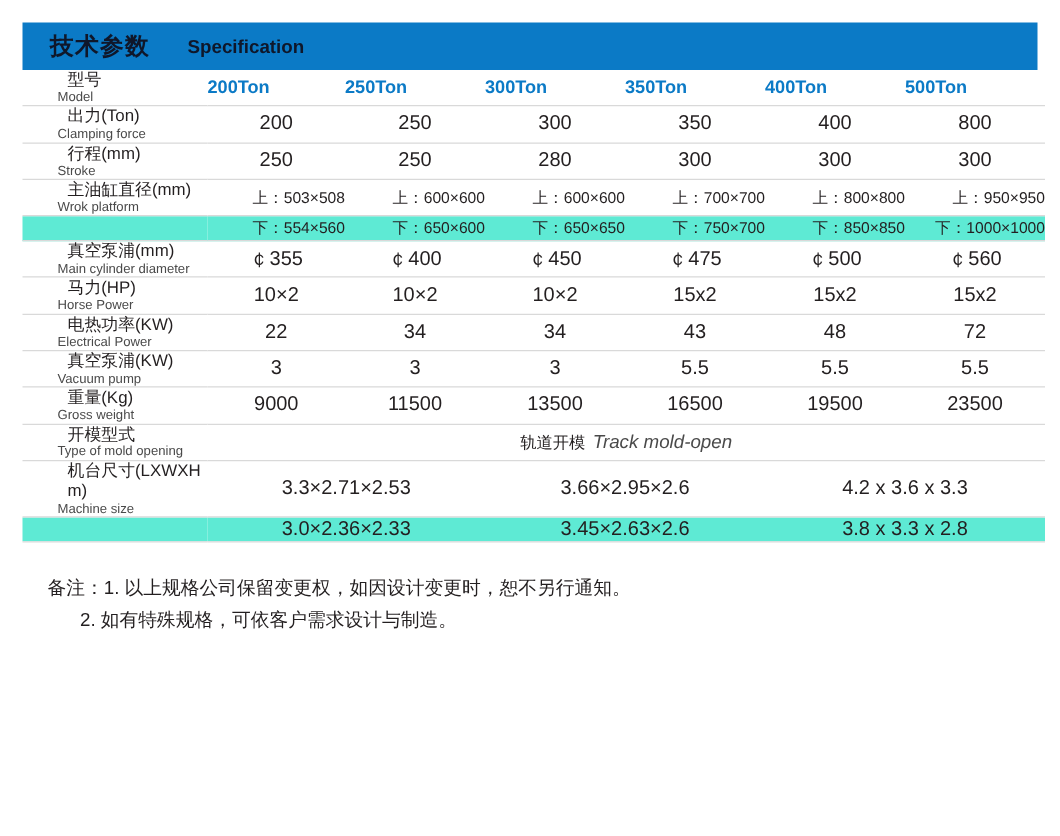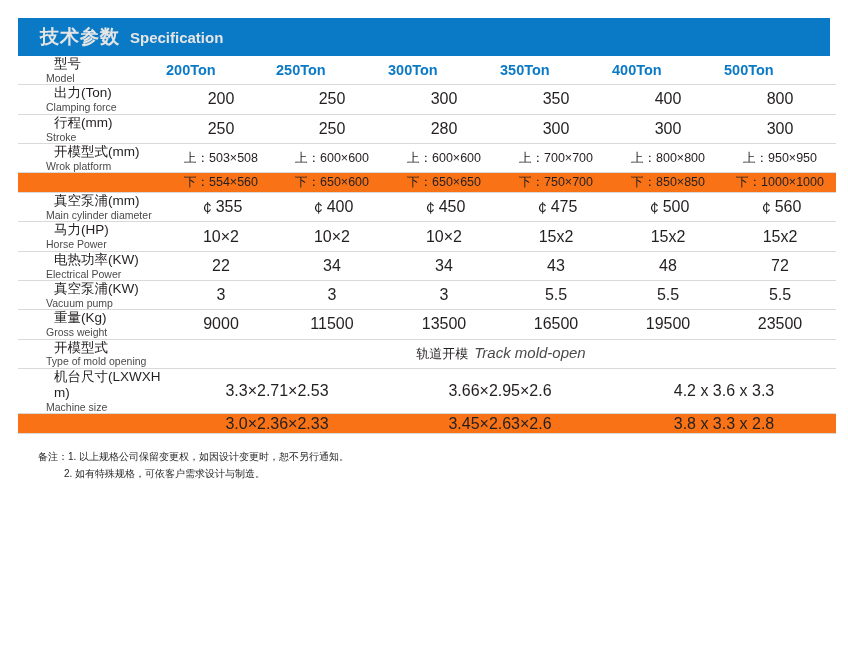--- a/index.html
+++ b/index.html
@@ -21,21 +21,22 @@
     padding: 18px 18px 0 18px;
     position: relative;
   }
   
   .header-bar {
     background: #0b7ac6;
     height: 38px;
     display: flex;
     align-items: center;
     padding-left: 22px;
-    color: #e5e5e5;
+    color: #0f172a;
+    gap: 20px;
   }
   .header-cn {
     font-size: 19px;
     font-weight: bold;
     letter-spacing: 1px;
   }
   .header-en {
     font-size: 15px;
     font-weight: bold;
     margin-left: 10px;
@@ -77,44 +78,44 @@
   
   .model-head {
     text-align: left;
     color: #0b7ac6;
     font-weight: bold;
     font-size: 14.5px;
     padding: 10px 0 9px 0;
   }
   .row-head td { border-bottom: 1px solid #d9d9d9; }
   .no-border td { border-bottom: none; }
-  .shade td { background: #f97316; }
+  .shade td { background: #5eead4; }
   
   .wp-val {
-    text-align: center;
+    text-align: right;
     font-size: 12.5px;
     padding: 8px 1px;
     white-space: nowrap;
   }
   .center-span {
     text-align: center;
     font-size: 13px;
     padding: 8px 0;
   }
   .center-span .en {
     font-size: 15px;
     color: #4a4a4a;
     margin-left: 6px;
     font-style: italic;
   }
   
   .notes {
-    margin-top: 14px;
+    margin-top: 24px;
     padding-left: 20px;
-    font-size: 10px;
+    font-size: 15px;
     line-height: 1.75;
     color: #231f20;
   }
   .notes div { white-space: nowrap; }
   .note-indent { padding-left: 26px; }
 </style>
 </head>
 <body>
 
 <div class="sheet">
@@ -170,21 +171,21 @@
       <td class="val">250</td>
       <td class="val">250</td>
       <td class="val">280</td>
       <td class="val">300</td>
       <td class="val">300</td>
       <td class="val">300</td>
     </tr>
 
     <tr class="no-border">
       <td class="row-label">
-        <span class="label-cn">开模型式(mm)</span>
+        <span class="label-cn">主油缸直径(mm)</span>
         <span class="label-en">Wrok platform</span>
       </td>
       <td class="wp-val">上：503×508</td>
       <td class="wp-val">上：600×600</td>
       <td class="wp-val">上：600×600</td>
       <td class="wp-val">上：700×700</td>
       <td class="wp-val">上：800×800</td>
       <td class="wp-val">上：950×950</td>
     </tr>
 

